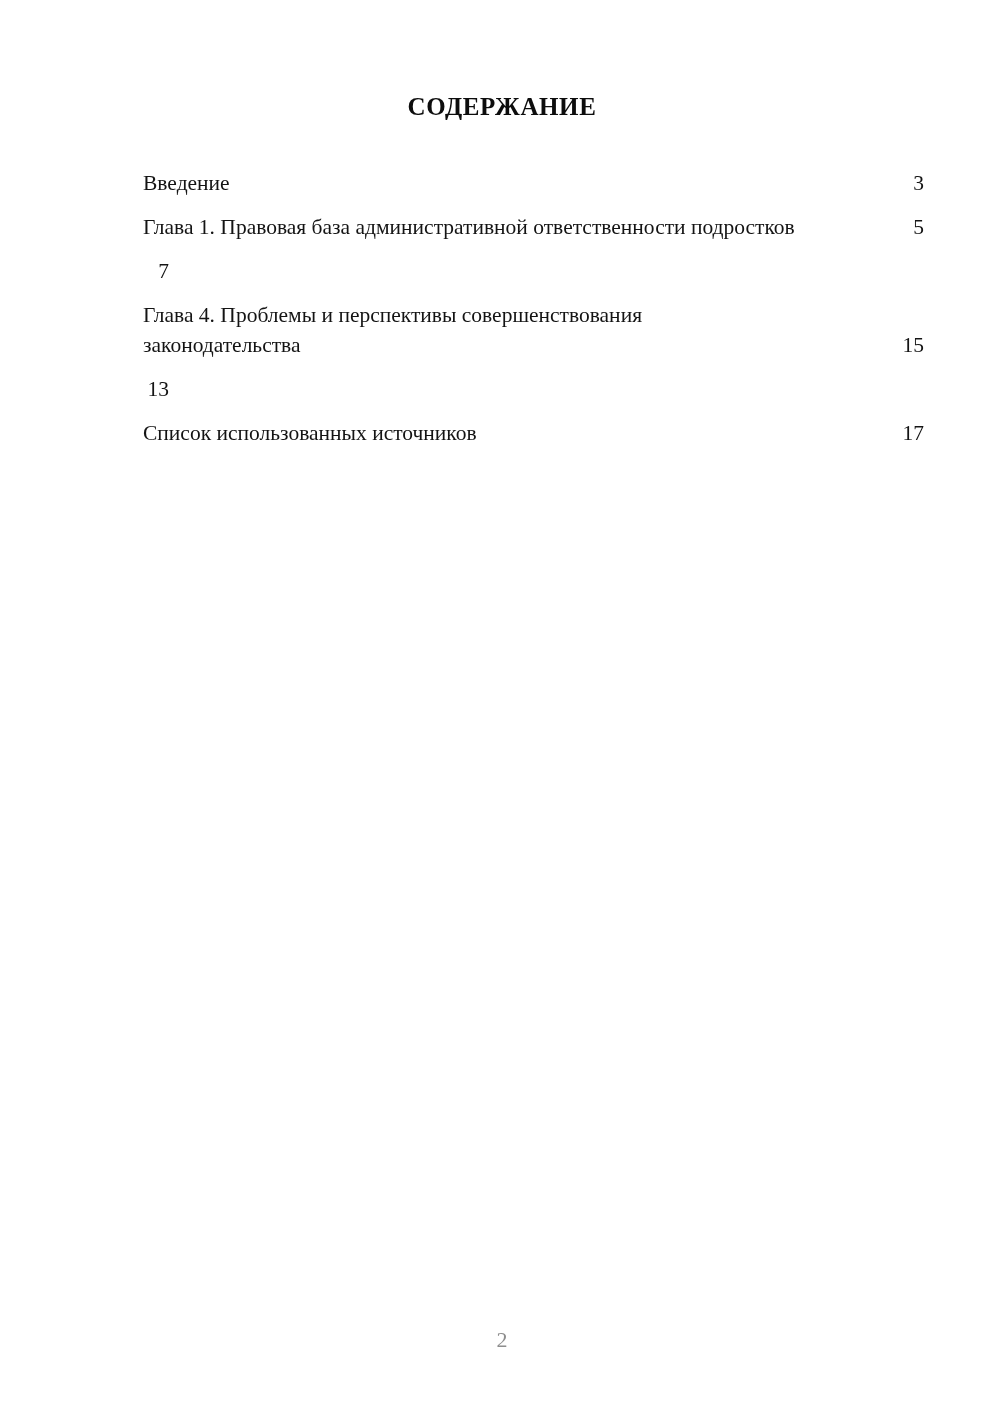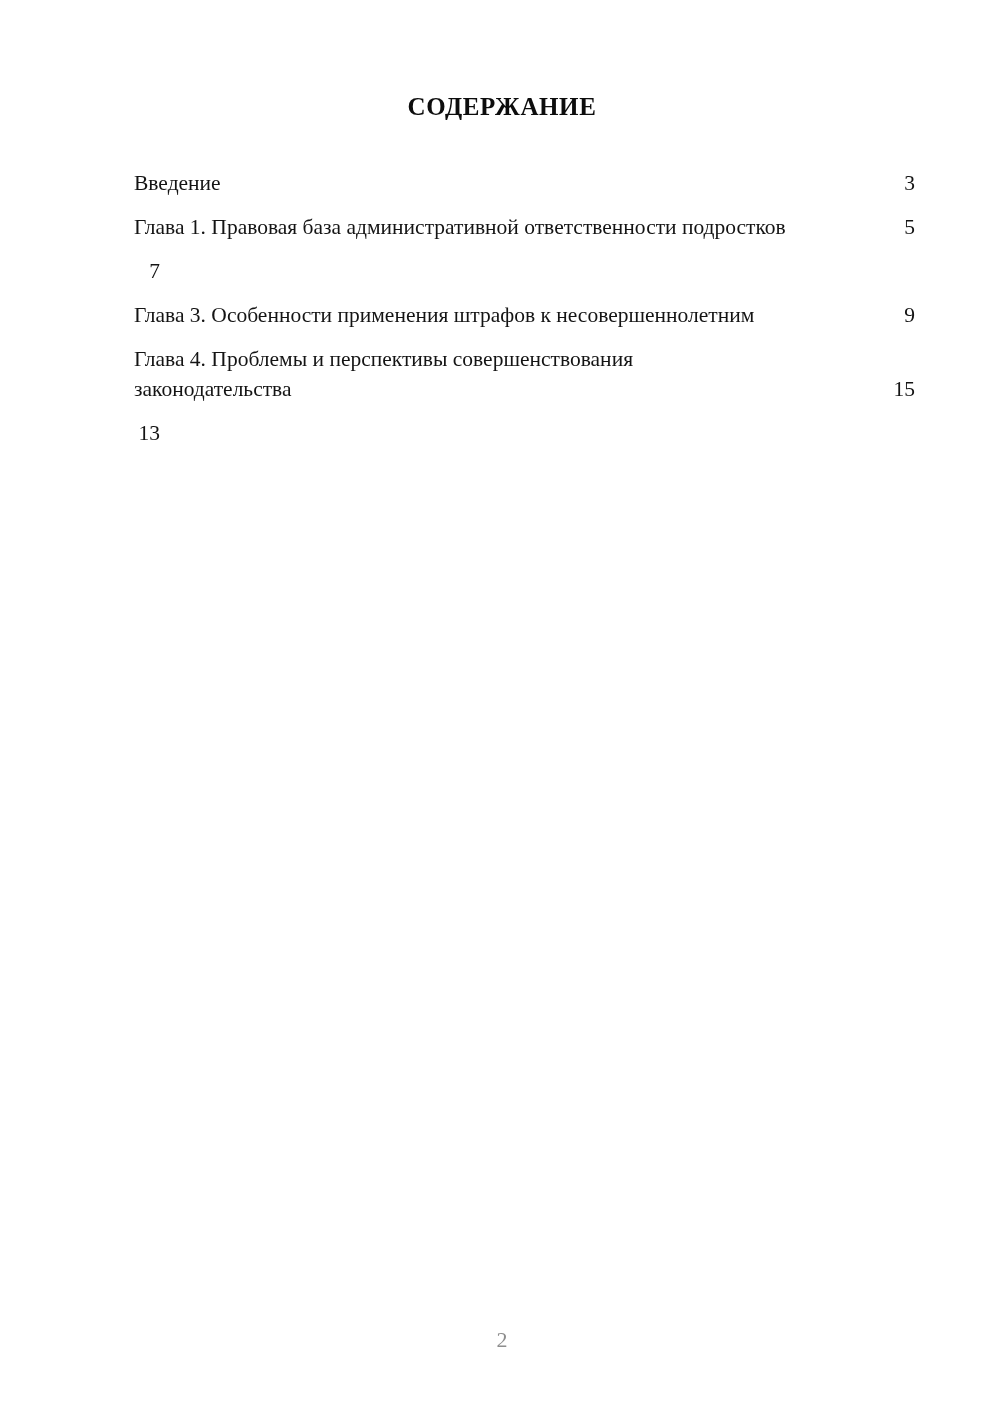--- a/index.html
+++ b/index.html
@@ -32,21 +32,21 @@
     font-size: 25px;
     font-weight: bold;
     letter-spacing: 0.6px;
     color: #0d0d0d;
     line-height: 1.1;
   }
 
   .toc-list {
     position: absolute;
     top: 168px;
-    left: 134px;
+    left: 143px;
     width: 781px;
   }
 
   .toc-entry {
     display: flex;
     align-items: flex-end;
     justify-content: space-between;
     margin-bottom: 14px;
     column-gap: 14px;
   }
@@ -97,33 +97,33 @@
 
     <div class="toc-entry">
       <div class="toc-entry-title">Глава 1. Правовая база административной ответственности подростков</div>
       <div class="toc-entry-page">5</div>
     </div>
 
     <div class="toc-entry">
       <div class="toc-entry-page">7</div>
     </div>
 
-    <div class="toc-entry">
-      <div class="toc-entry-title">Глава 3. Особенности применения штрафов к несовершеннолетним</div>
-      <div class="toc-entry-page">9</div>
-    </div>
 
     <div class="toc-entry">
       <div class="toc-entry-title">Глава 4. Проблемы и перспективы совершенствования законодательства</div>
       <div class="toc-entry-page">15</div>
     </div>
 
     <div class="toc-entry">
       <div class="toc-entry-page">13</div>
     </div>
 
 
+    <div class="toc-entry">
+      <div class="toc-entry-title">Список использованных источников</div>
+      <div class="toc-entry-page">17</div>
+    </div>
 
   </div>
 
   <div class="page-number">2</div>
 
 </div>
 
 </body></html>

